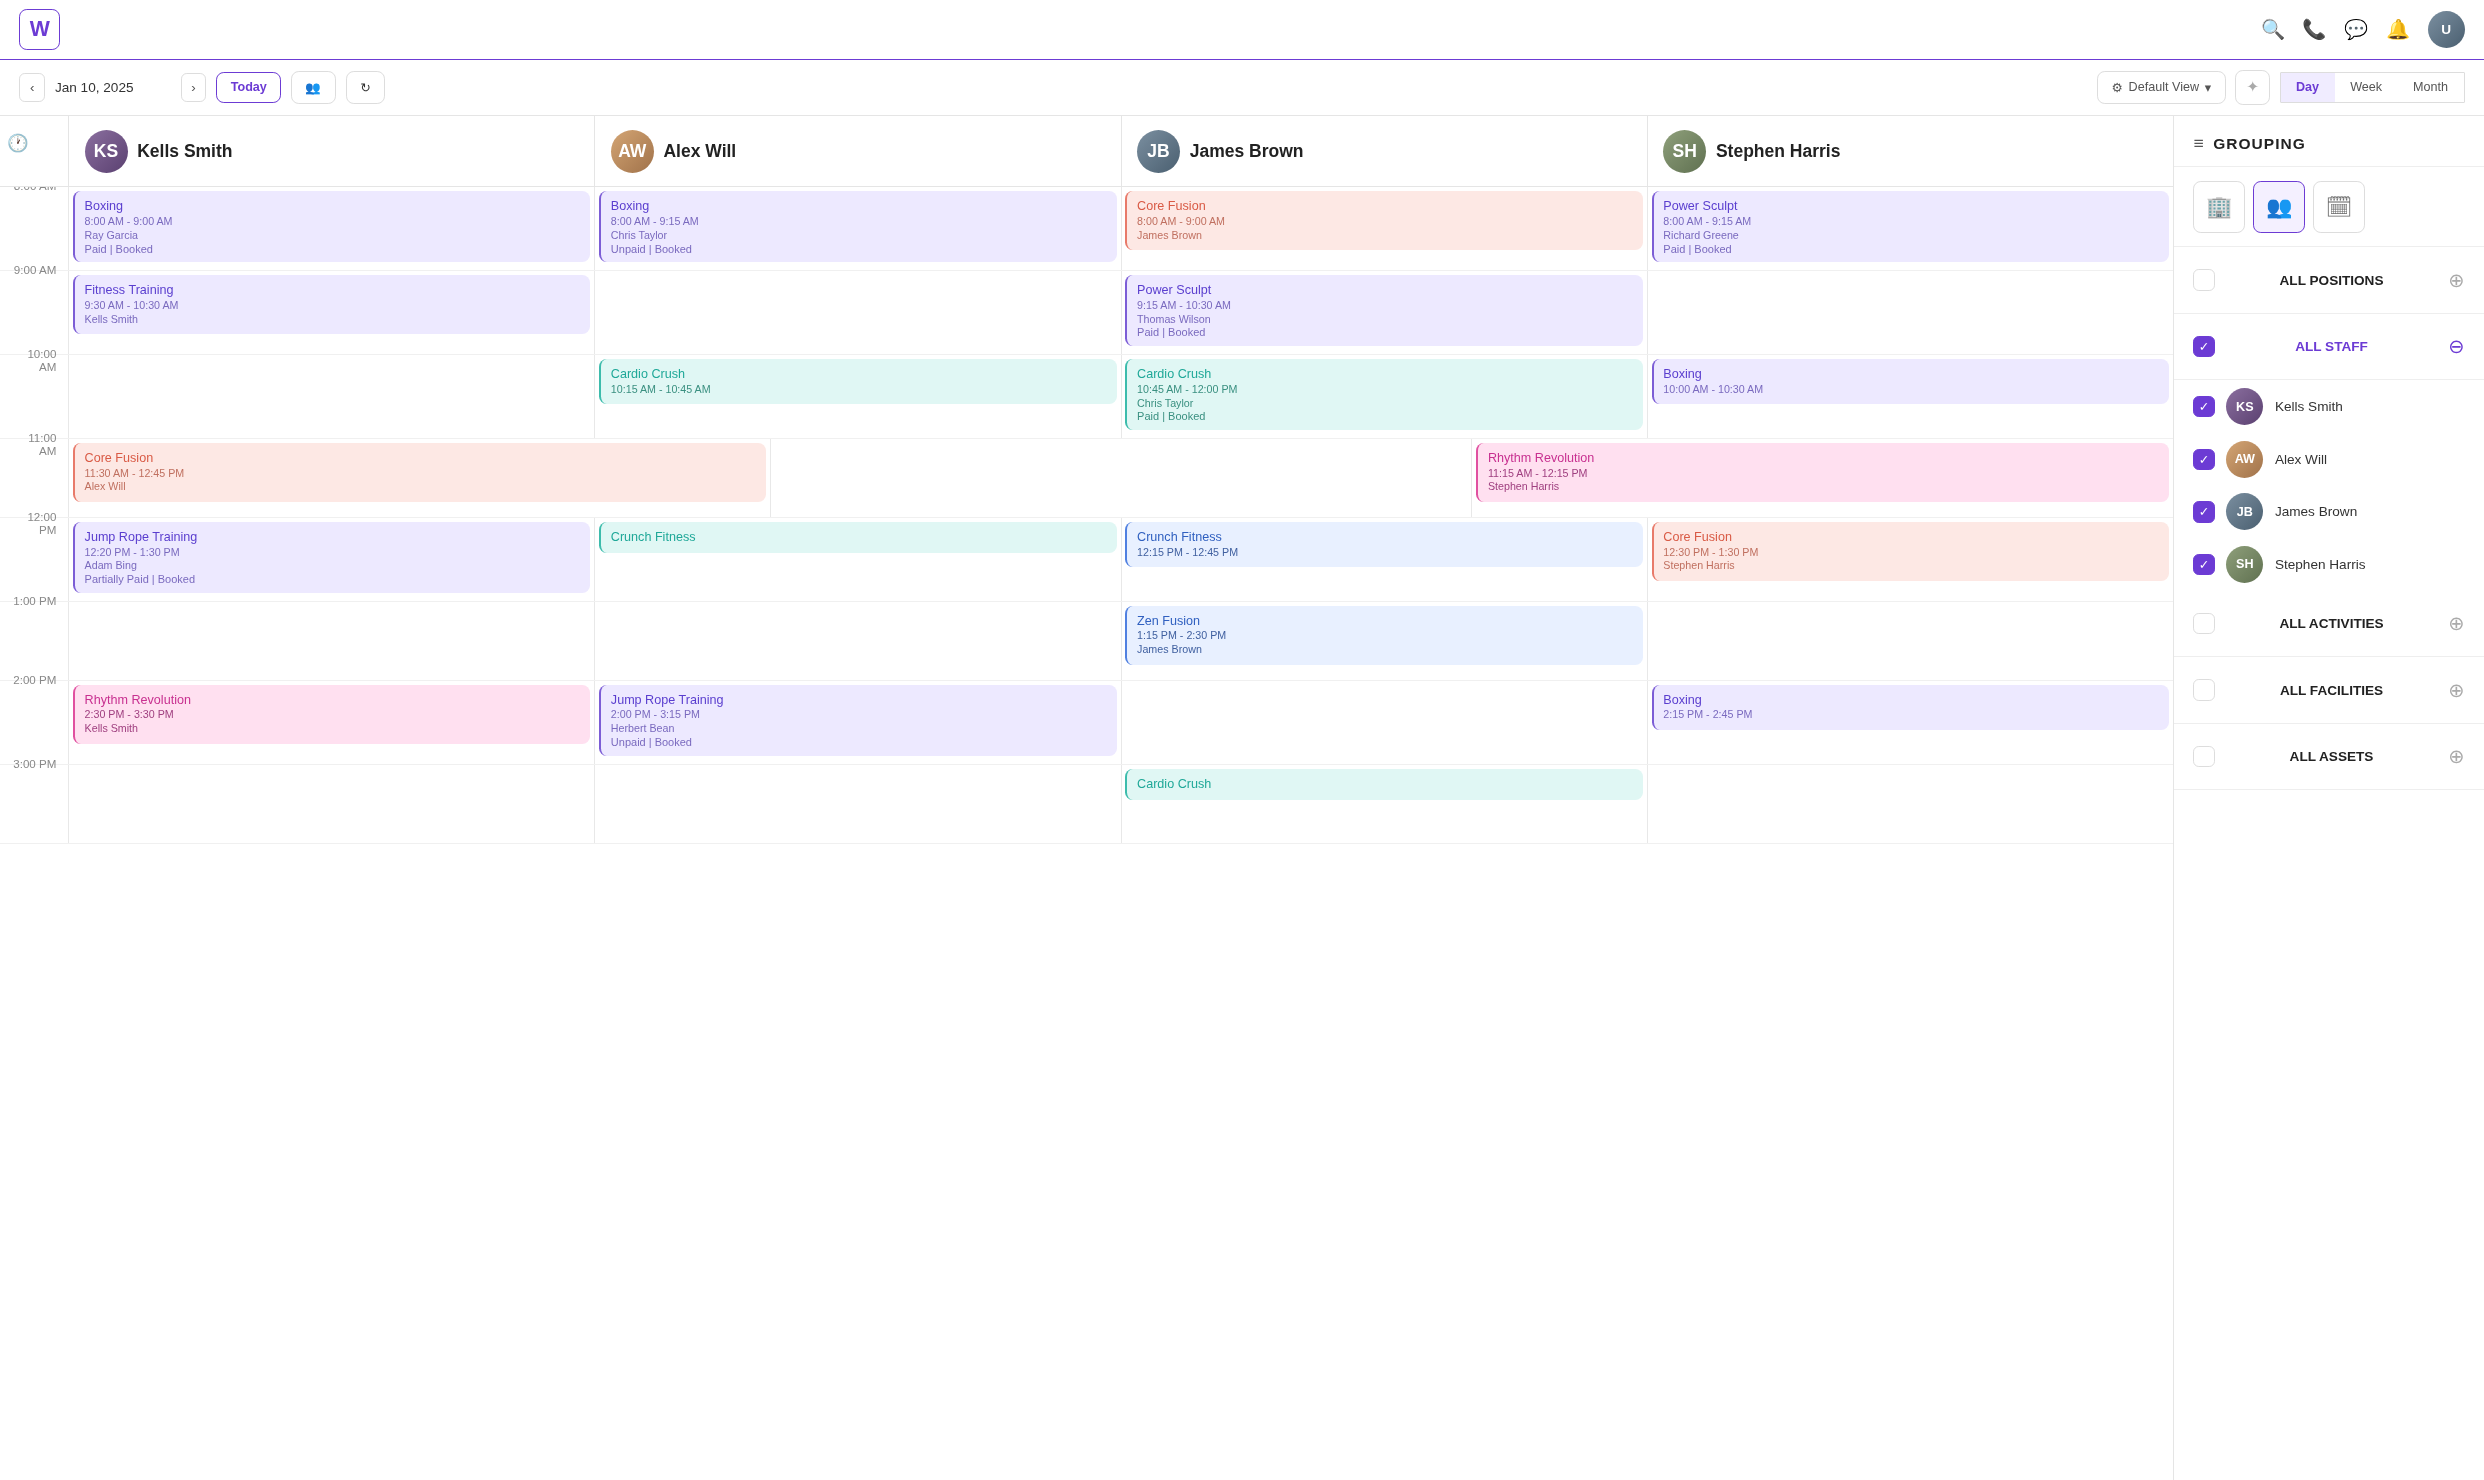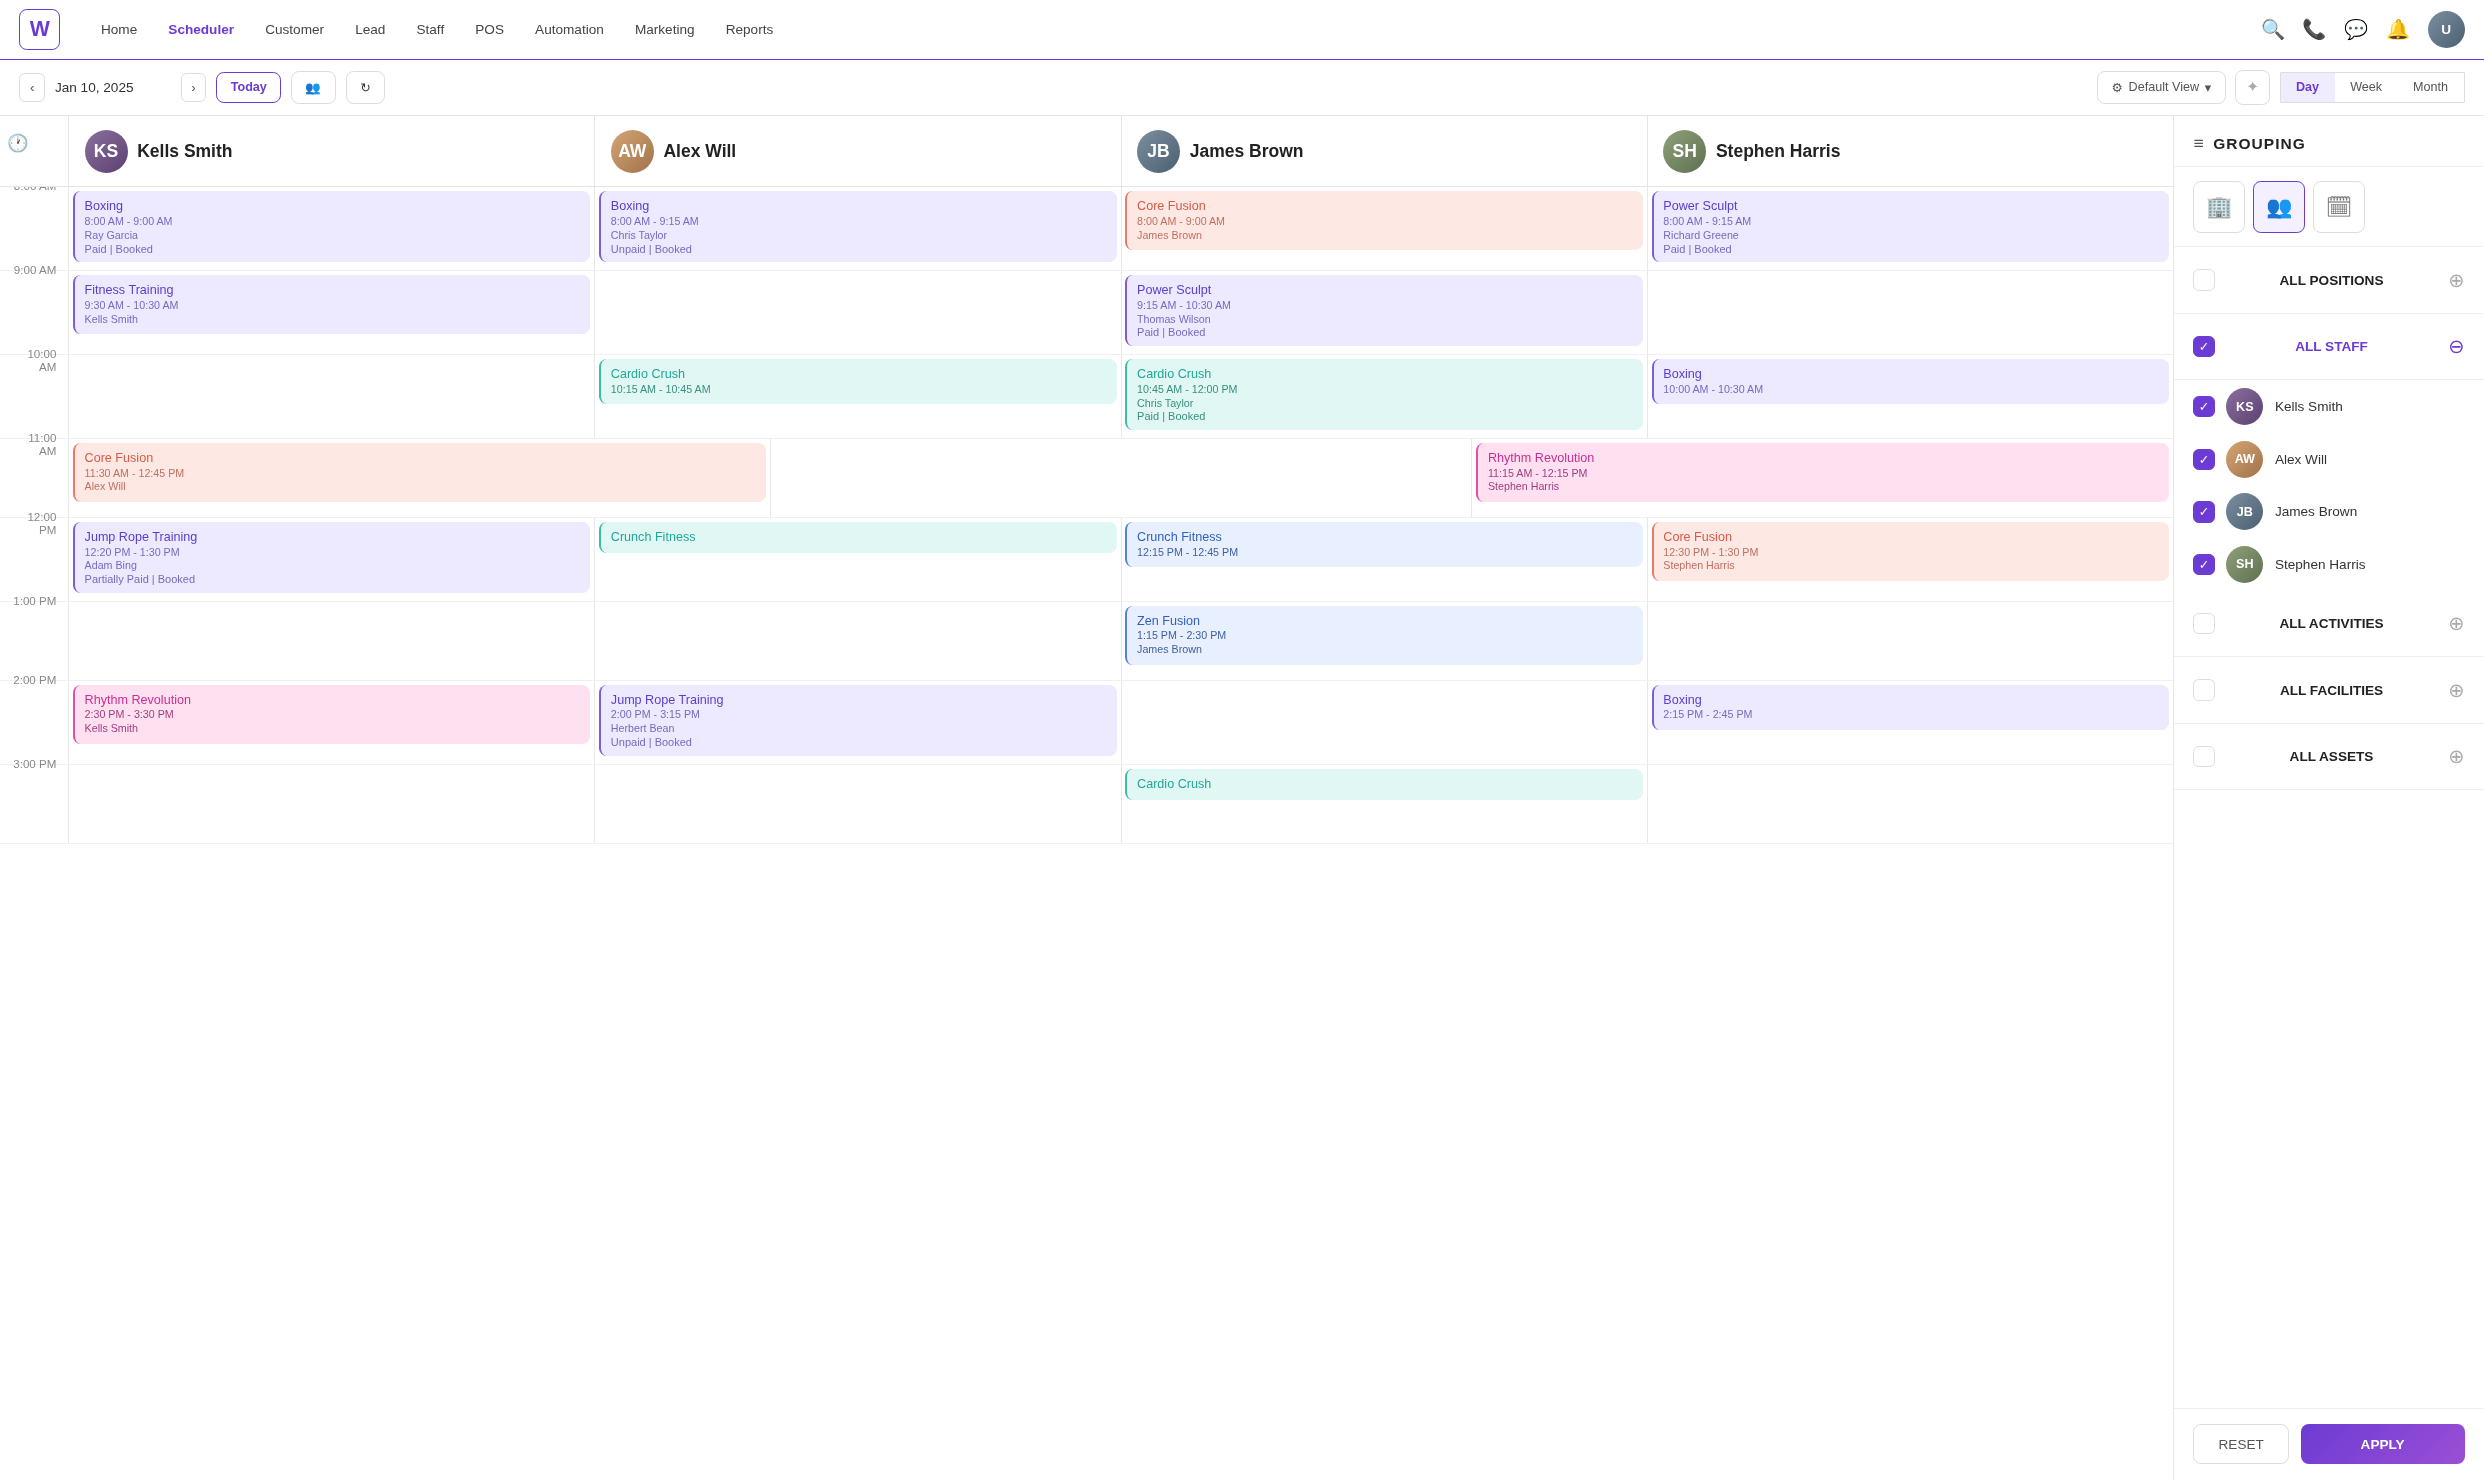--- a/index.html
+++ b/index.html
@@ -154,31 +154,20 @@
     .av-james { background: linear-gradient(135deg, #7B8FA0, #4A5F70); }
     .av-stephen { background: linear-gradient(135deg, #8FA07B, #5F7050); }
 
     .av-face { width: 100%; height: 100%; display: flex; align-items: center; justify-content: center; font-size: 17.5px; color: #fff; font-weight: 700; }
   </style>
 </head>
 <body>
 
 <nav class="topnav">
   <div class="logo-box">W</div>
-  <div class="nav-links">
-    <span class="nav-link">Home</span>
-    <span class="nav-link active">Scheduler</span>
-    <span class="nav-link">Customer</span>
-    <span class="nav-link">Lead</span>
-    <span class="nav-link">Staff</span>
-    <span class="nav-link">POS</span>
-    <span class="nav-link">Automation</span>
-    <span class="nav-link">Marketing</span>
-    <span class="nav-link">Reports</span>
-  </div>
   <div class="nav-right">
     <span class="nav-icon">🔍</span>
     <span class="nav-icon">📞</span>
     <span class="nav-icon">💬</span>
     <span class="nav-icon">🔔</span>
     <div class="avatar-nav" style="background: linear-gradient(135deg, #7B8FA0, #4A5F70); display:flex; align-items:center; justify-content:center; color:#fff; font-weight:700; font-size:13.6px;">U</div>
   </div>
 </nav>
 
 <div class="toolbar">
@@ -499,19 +488,15 @@
     </div>
 
     <div class="filter-section">
       <div class="filter-row">
         <div class="checkbox"></div>
         <span class="filter-label">ALL ASSETS</span>
         <span class="filter-add">⊕</span>
       </div>
     </div>
 
-    <div class="panel-footer">
-      <button class="reset-btn">RESET</button>
-      <button class="apply-btn">APPLY</button>
-    </div>
   </div>
 </div>
 
 
 </body></html>

